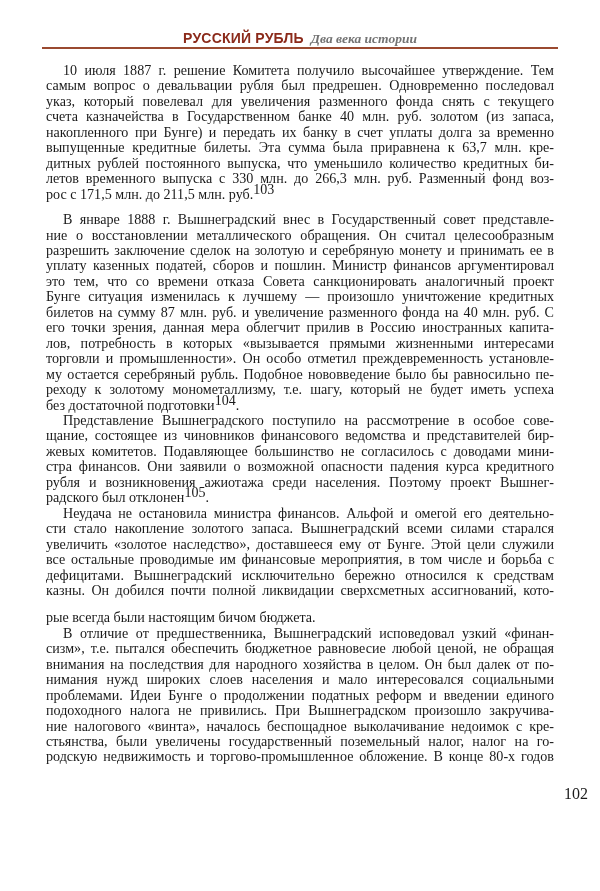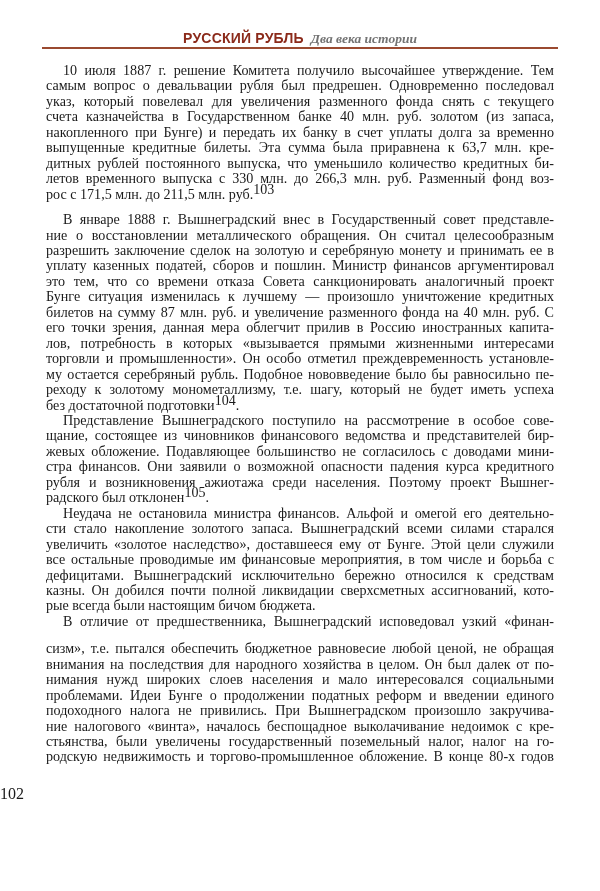--- a/index.html
+++ b/index.html
@@ -25,21 +25,21 @@
   .body-text {
     position: absolute; left: 46px; width: 508px; top: 63px;
     font-size: 14.1px; line-height: 15.45px; text-align: justify;
     hyphens: manual;
   }
   .body-text p { margin: 0; text-indent: 17px; }
   .body-text .ln { display: block; text-align: justify; text-align-last: justify; white-space: nowrap; }
   .body-text .ln.last { text-align-last: left; }
   sup { font-size: 14px; line-height: 0; vertical-align: 5px; }
   .page-number {
-    position: absolute; left: 0; width: 588px; top: 785px; text-align: left;
+    position: absolute; left: 0; width: 588px; top: 785px; text-align: right;
     font-size: 16px;
   }
 </style>
 </head>
 <body>
 
 <div class="running-head">
   <span class="rh-title">РУССКИЙ РУБЛЬ</span>
   <span class="rh-sub">Два века истории</span>
 </div>
@@ -68,37 +68,37 @@
       <span class="ln" style="text-indent: 0px;">его точки зрения, данная мера облегчит прилив в Россию иностранных капита-</span>
       <span class="ln" style="text-indent: 0px;">лов, потребность в которых «вызывается прямыми жизненными интересами</span>
       <span class="ln" style="text-indent: 0px;">торговли и промышленности». Он особо отметил преждевременность установле-</span>
       <span class="ln" style="text-indent: 0px;">му остается серебряный рубль. Подобное нововведение было бы равносильно пе-</span>
       <span class="ln" style="text-indent: 0px;">реходу к золотому монометаллизму, т.е. шагу, который не будет иметь успеха</span>
       <span class="ln last" style="text-indent: 0px;">без достаточной подготовки<sup>104</sup>.</span>
     </p>
     <p>
       <span class="ln" style="text-indent: 17px;">Представление Вышнеградского поступило на рассмотрение в особое сове-</span>
       <span class="ln" style="text-indent: 0px;">щание, состоящее из чиновников финансового ведомства и представителей бир-</span>
-      <span class="ln" style="text-indent: 0px;">жевых обложение. Подавляющее большинство не согласилось с доводами мини-</span>
+      <span class="ln" style="text-indent: 0px;">жевых комитетов. Подавляющее большинство не согласилось с доводами мини-</span>
       <span class="ln" style="text-indent: 0px;">стра финансов. Они заявили о возможной опасности падения курса кредитного</span>
       <span class="ln" style="text-indent: 0px;">рубля и возникновения ажиотажа среди населения. Поэтому проект Вышнег-</span>
       <span class="ln last" style="text-indent: 0px;">радского был отклонен<sup>105</sup>.</span>
     </p>
     <p>
       <span class="ln" style="text-indent: 17px;">Неудача не остановила министра финансов. Альфой и омегой его деятельно-</span>
       <span class="ln" style="text-indent: 0px;">сти стало накопление золотого запаса. Вышнеградский всеми силами старался</span>
       <span class="ln" style="text-indent: 0px;">увеличить «золотое наследство», доставшееся ему от Бунге. Этой цели служили</span>
       <span class="ln" style="text-indent: 0px;">все остальные проводимые им финансовые мероприятия, в том числе и борьба с</span>
       <span class="ln" style="text-indent: 0px;">дефицитами. Вышнеградский исключительно бережно относился к средствам</span>
       <span class="ln" style="text-indent: 0px;">казны. Он добился почти полной ликвидации сверхсметных ассигнований, кото-</span>
-      <span class="ln last" style="text-indent: 0px;">рые всегда были настоящим бичом бюджета.</span>
+      <span class="ln last" style="text-indent: 0px; margin-top: 12px;">рые всегда были настоящим бичом бюджета.</span>
     </p>
     <p>
       <span class="ln" style="text-indent: 17px;">В отличие от предшественника, Вышнеградский исповедовал узкий «финан-</span>
-      <span class="ln" style="text-indent: 0px; margin-top: 12px;">сизм», т.е. пытался обеспечить бюджетное равновесие любой ценой, не обращая</span>
+      <span class="ln" style="text-indent: 0px;">сизм», т.е. пытался обеспечить бюджетное равновесие любой ценой, не обращая</span>
       <span class="ln" style="text-indent: 0px;">внимания на последствия для народного хозяйства в целом. Он был далек от по-</span>
       <span class="ln" style="text-indent: 0px;">нимания нужд широких слоев населения и мало интересовался социальными</span>
       <span class="ln" style="text-indent: 0px;">проблемами. Идеи Бунге о продолжении податных реформ и введении единого</span>
       <span class="ln" style="text-indent: 0px;">подоходного налога не привились. При Вышнеградском произошло закручива-</span>
       <span class="ln" style="text-indent: 0px;">ние налогового «винта», началось беспощадное выколачивание недоимок с кре-</span>
       <span class="ln" style="text-indent: 0px;">стьянства, были увеличены государственный поземельный налог, налог на го-</span>
       <span class="ln" style="text-indent: 0px;">родскую недвижимость и торгово-промышленное обложение. В конце 80-х годов</span>
     </p>
   </div>
 

